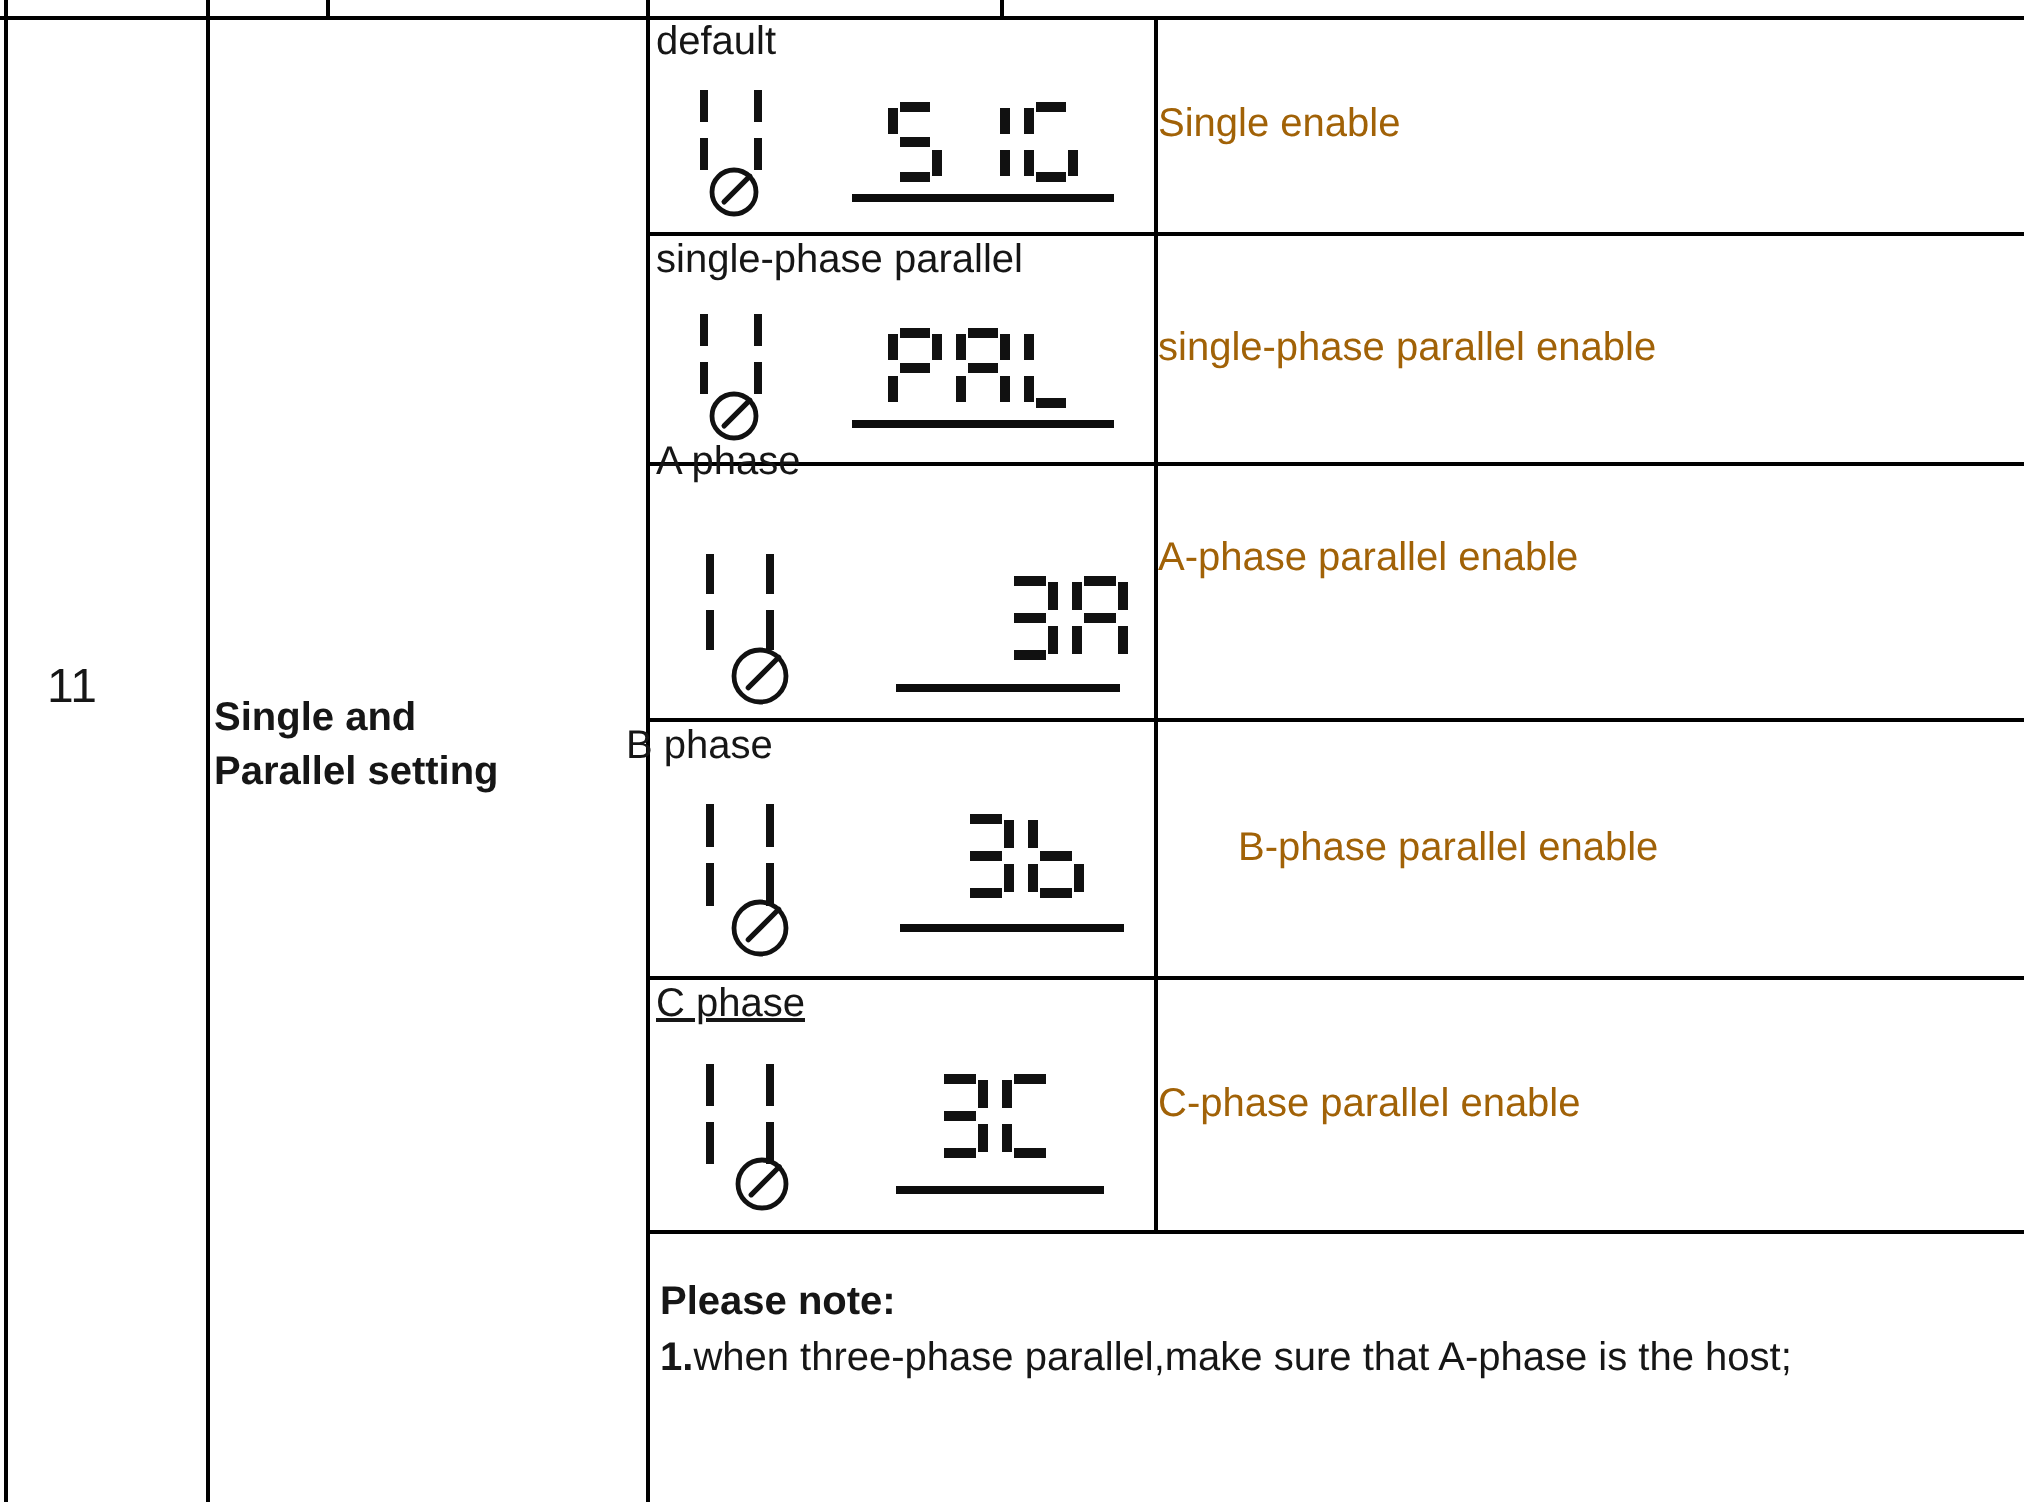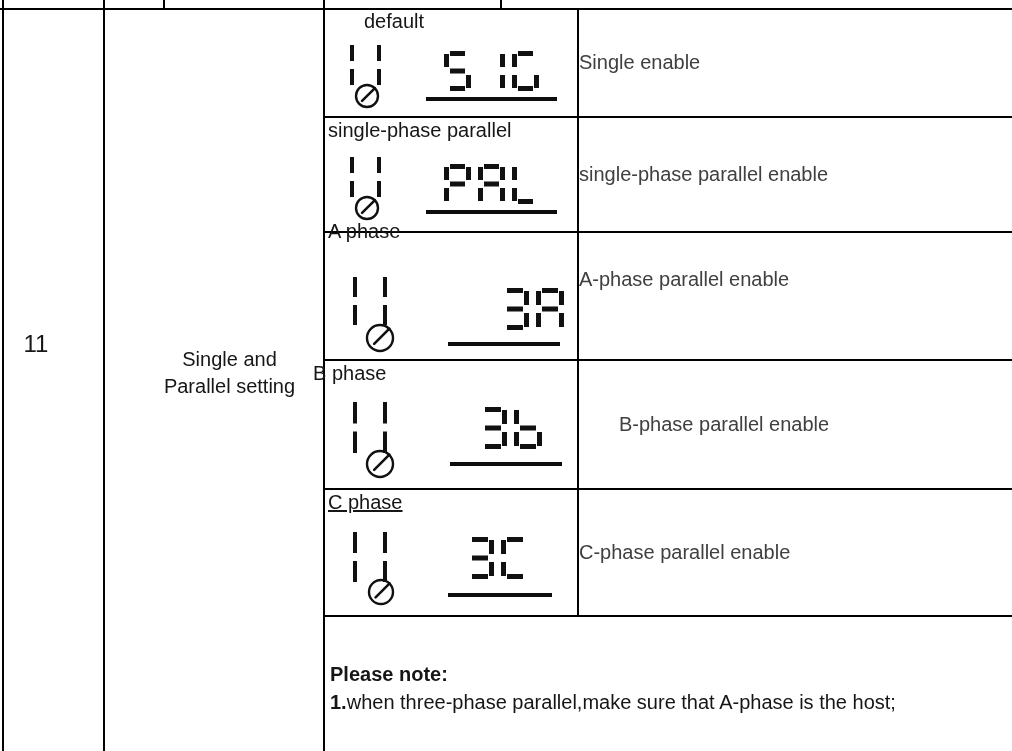--- a/index.html
+++ b/index.html
@@ -6,32 +6,32 @@
   .screen{
     position:relative;width:1012px;height:751px;background:#ffffff;
     font-family:"Liberation Sans","DejaVu Sans",sans-serif;color:#111;overflow:hidden;
   }
   .bline{position:absolute;background:#000;}
   .cell-num{
     position:absolute;left:0;top:330px;width:72px;text-align:center;
     font-size:24px;color:#161616;
   }
   .cell-name{
-    position:absolute;left:120px;top:319px;width:219px;text-align:center;
-    font-size:20px;line-height:27px;color:#161616;white-space:pre-line;
+    position:absolute;left:107px;top:319px;width:219px;
+    font-size:20px;line-height:27px;color:#161616;white-space:pre-line;font-weight:bold;
   }
   .opt-label{position:absolute;font-size:20px;color:#161616;}
   .opt-desc{
     position:absolute;left:579px;width:430px;display:flex;align-items:center;
-    font-size:20px;color:#404040;
+    font-size:20px;color:#a16207;
   }
   .lcd-part{position:absolute;}
   .lcd-underline{position:absolute;background:#0d0d0d;}
   .note-cell{position:absolute;left:330px;top:616px;width:678px;padding-top:21px;
-    font-size:20px;line-height:28px;color:#161616;margin-top:23px;}
+    font-size:20px;line-height:28px;color:#161616;}
   .note-title{font-weight:bold;}
   .bold{font-weight:bold;}
   svg{display:block;}
 </style>
 </head>
 <body>
 
 <div class="screen">
   <div id="borders">
       <div class="bline" style="left:0px;top:8px;width:1012px;height:2px;"></div>
@@ -51,21 +51,21 @@
   <div class="cell-num">
     <span>11</span>
   </div>
 
   <div class="cell-name">
     <span>Single and
 Parallel setting</span>
   </div>
 
   <div id="option-rows">
-      <div class="opt-label" style="left:328px;top:10px;margin-left:36px;">default</div>
+      <div class="opt-label" style="left:328px;top:10px;">default</div>
       <div class="lcd-part" style="left:337px;top:42px;">
         <svg width="44" height="46" viewBox="0 0 44 46">
           <rect x="13" y="3" width="4" height="16" fill="#111111"></rect>
           <rect x="13" y="27" width="4" height="16" fill="#111111"></rect>
           <rect x="40" y="3" width="4" height="16" fill="#111111"></rect>
           <rect x="40" y="27" width="4" height="16" fill="#111111"></rect>
         </svg>
       </div>
       <div class="lcd-part" style="left:354px;top:83px;">
         <svg width="26" height="26" viewBox="0 0 26 26">

